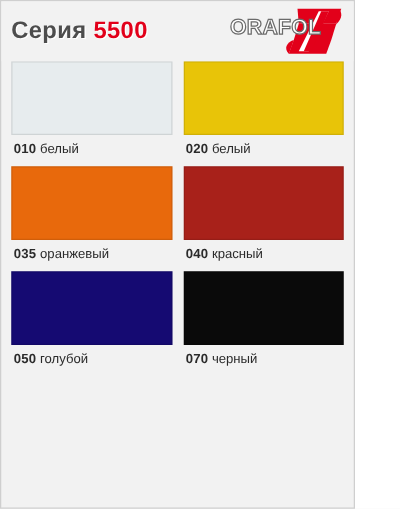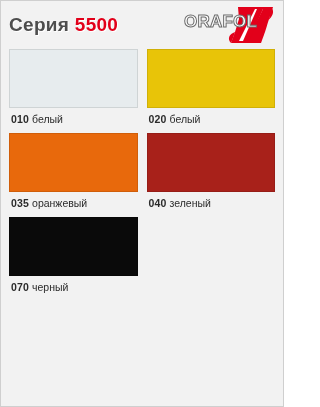--- a/index.html
+++ b/index.html
@@ -140,25 +140,32 @@
       <div class="caption">
         <span class="code">035</span>
         <span class="cname">оранжевый</span>
       </div>
     </div>
 
     <div class="cell">
       <div class="swatch" style="background: rgb(168, 33, 26);"></div>
       <div class="caption">
         <span class="code">040</span>
-        <span class="cname">зеленый</span>
+        <span class="cname">красный</span>
       </div>
     </div>
 
 
+    <div class="cell">
+      <div class="swatch" style="background: rgb(21, 10, 114);"></div>
+      <div class="caption">
+        <span class="code">050</span>
+        <span class="cname">голубой</span>
+      </div>
+    </div>
 
 
     <div class="cell">
       <div class="swatch" style="background: rgb(10, 10, 10);"></div>
       <div class="caption">
         <span class="code">070</span>
         <span class="cname">черный</span>
       </div>
     </div>
 

